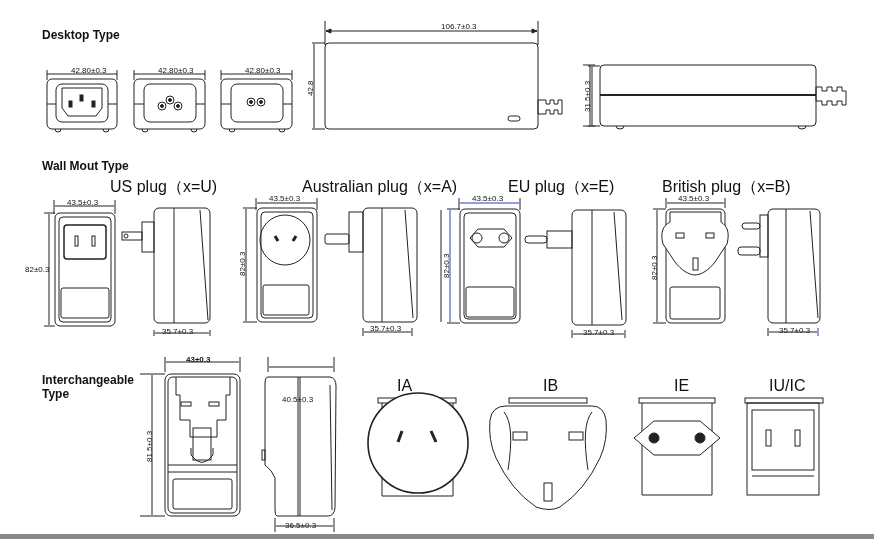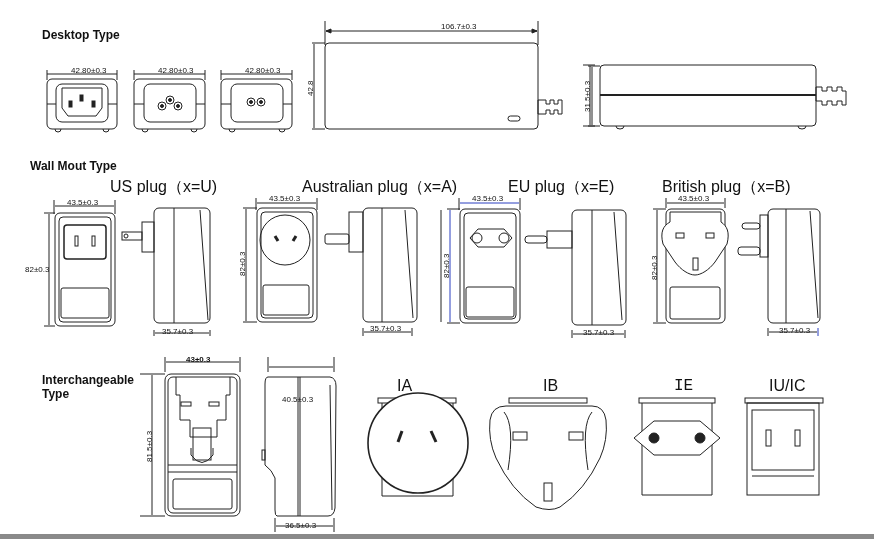--- a/index.html
+++ b/index.html
@@ -17,21 +17,21 @@
 
 <div class="abs h" style="left:20px;top:28px;">Desktop Type</div>
 
 <div class="abs dim" style="left:71px;top:66px;">42.80±0.3</div>
 <div class="abs dim" style="left:158px;top:66px;">42.80±0.3</div>
 <div class="abs dim" style="left:245px;top:66px;">42.80±0.3</div>
 <div class="abs dim" style="left:406px;top:22px;margin-left:35px;">106.7±0.3</div>
 <div class="abs vdim" style="left:306px;top:96px;">42.8</div>
 <div class="abs vdim" style="left:583px;top:112px;">31.5±0.3</div>
 
-<div class="abs h" style="left:8px;top:159px;">Wall Mout Type</div>
+<div class="abs h" style="left:20px;top:159px;">Wall Mout Type</div>
 
 <div class="abs cap" style="left:110px;top:177px;">US plug（x=U)</div>
 <div class="abs cap" style="left:302px;top:177px;">Australian plug（x=A)</div>
 <div class="abs cap" style="left:508px;top:177px;">EU plug（x=E)</div>
 <div class="abs cap" style="left:662px;top:177px;">British plug（x=B)</div>
 
 <div class="abs dim" style="left:67px;top:198px;">43.5±0.3</div>
 <div class="abs dim" style="left:25px;top:265px;">82±0.3</div>
 <div class="abs dim" style="left:162px;top:327px;">35.7±0.3</div>
 
@@ -51,21 +51,21 @@
   <div>Interchangeable</div>
   <div>Type</div>
 </div>
 <div class="abs dim" style="left:186px;top:355px;font-weight:bold;">43±0.3</div>
 <div class="abs vdim" style="left:145px;top:462px;">81.5±0.3</div>
 <div class="abs dim" style="left:282px;top:355px;margin-top:40px;">40.5±0.3</div>
 <div class="abs dim" style="left:285px;top:521px;">36.5±0.3</div>
 
 <div class="abs cap" style="left:397px;top:377px;">IA</div>
 <div class="abs cap" style="left:543px;top:377px;text-align:center;">IB</div>
-<div class="abs cap" style="left:674px;top:377px;font-family:Liberation Mono, monospace;">IE</div>
+<div class="abs cap" style="left:674px;top:377px;">IE</div>
 <div class="abs cap" style="left:769px;top:377px;">IU/IC</div>
 
 <svg width="874" height="539" viewBox="0 0 874 539" fill="none" stroke="#222" stroke-width="1">
 
   <g>
     <line x1="47" y1="74" x2="117" y2="74"></line>
       <line x1="47" y1="70" x2="47" y2="80"></line>
       <line x1="117" y1="70" x2="117" y2="80"></line>
     <rect x="47" y="79" width="70" height="50" rx="5"></rect>
     <line x1="47" y1="104" x2="117" y2="104"></line>

